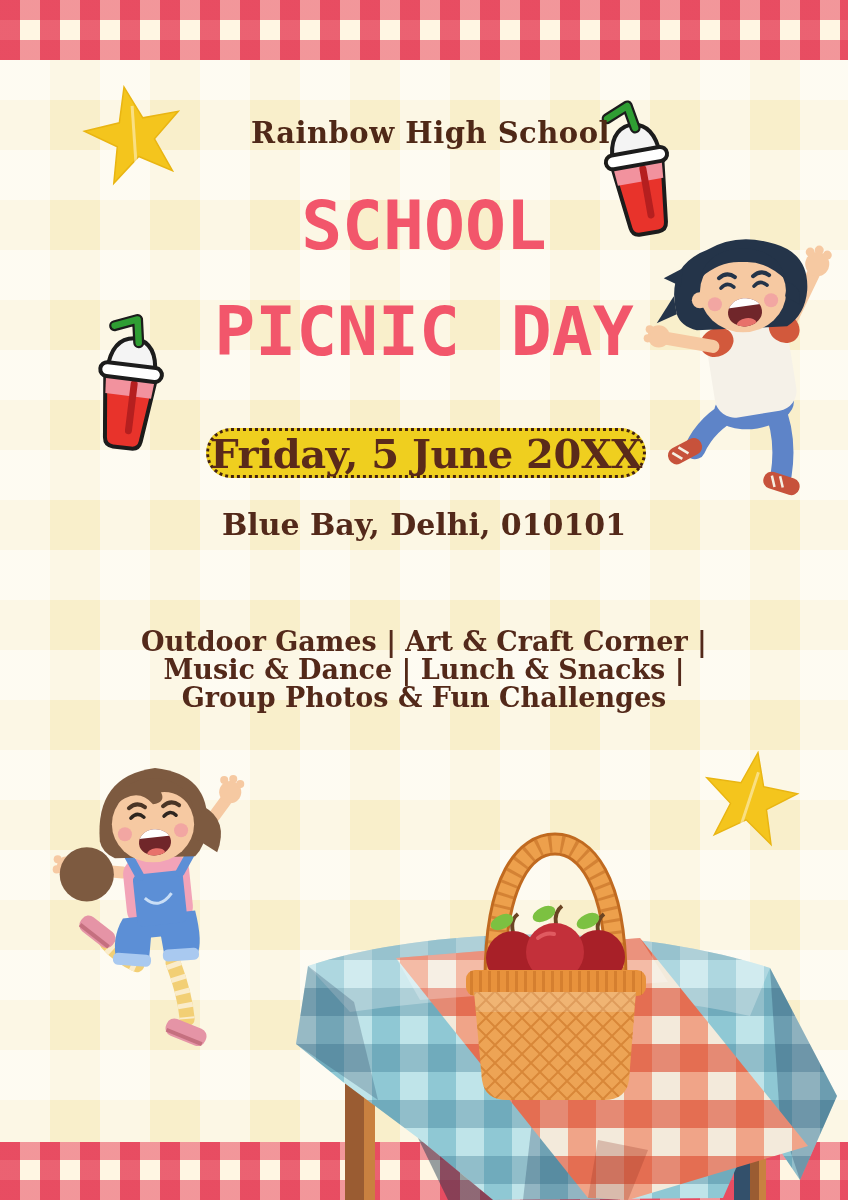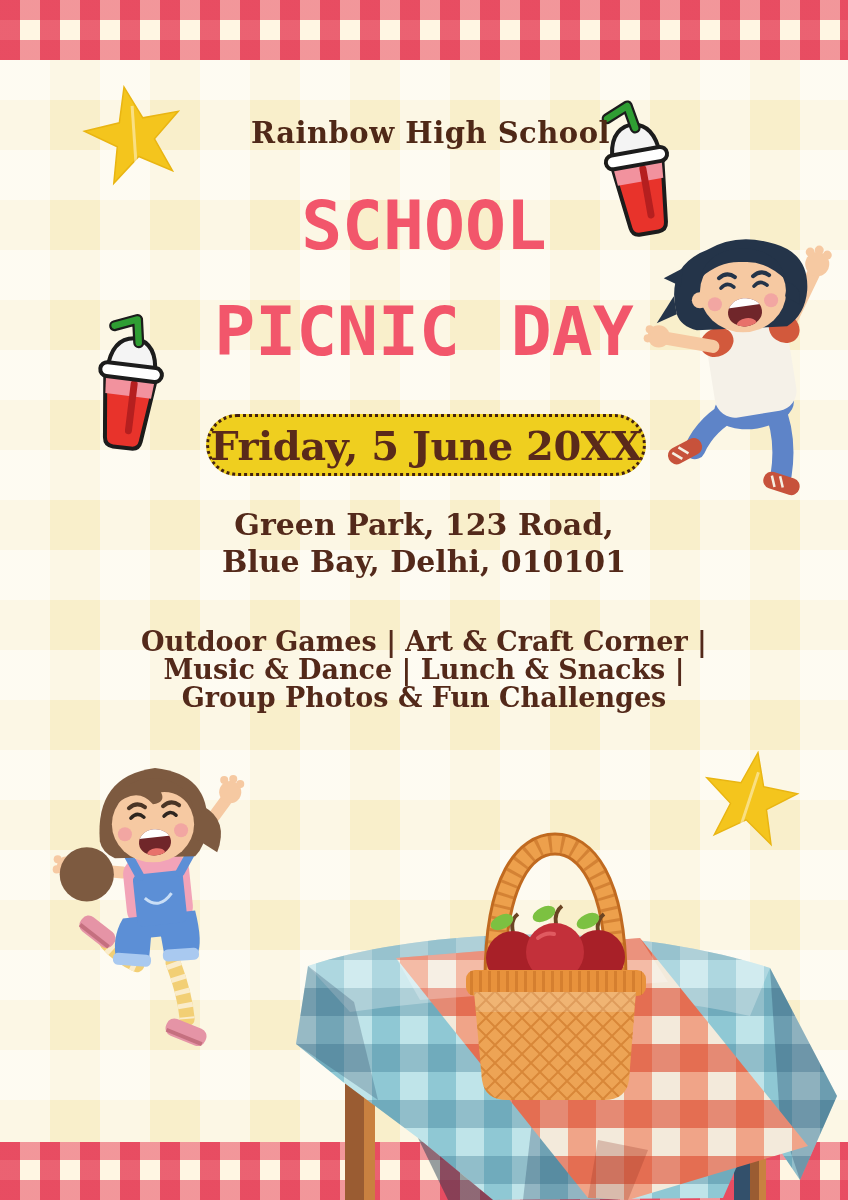--- a/index.html
+++ b/index.html
@@ -25,21 +25,21 @@
     font-size:29px; font-weight:600; color:#4F2817; letter-spacing:0.5px; z-index:4;padding-left:13px;
   }
   .title-line{
     position:absolute; left:0; right:0; text-align:center;
     font-family:"DejaVu Sans Mono", monospace; font-weight:bold;
     font-size:68px; line-height:70px; color:#F2566B; letter-spacing:0px; z-index:4;
   }
   .title-line.l1{ top:191px; }
   .title-line.l2{ top:297px; word-spacing:10px; }
   .date-badge{
-    position:absolute; left:206px; top:414px; width:440px; height:62px;
+    position:absolute; left:206px; top:428px; width:440px; height:50px;
     background:#EFCF1F; border:3.5px dotted #43210F; border-radius:42px;
     display:flex; align-items:center; justify-content:center; z-index:4;
     box-sizing:border-box;
   }
   .date-badge span{
     font-size:40px; font-weight:bold; color:#5A2A1A; letter-spacing:-0.5px;
   }
   .address{
     position:absolute; left:0; right:0; top:506px; text-align:center;
     font-size:30px; font-weight:bold; color:#53291A; line-height:37px; z-index:4;
@@ -89,21 +89,20 @@
 
   <div class="school-name">Rainbow High School</div>
   <div class="title-line l1">SCHOOL</div>
   <div class="title-line l2">PICNIC DAY</div>
 
   <div class="date-badge">
     <span>Friday, 5 June 20XX</span>
   </div>
 
   <div class="address">
-    <div>Green Park, 123 Road,</div>
     <div>Blue Bay, Delhi, 010101</div>
   </div>
 
   <div class="activities">Outdoor Games | Art &amp; Craft Corner | Music &amp; Dance | Lunch &amp; Snacks | Group Photos &amp; Fun Challenges</div>
 
   <svg class="deco star-tl" width="100" height="100" viewBox="0 0 100 100">
     <use href="#star-shape" xlink:href="#star-shape"></use>
   </svg>
   <svg class="deco star-r" width="96" height="96" viewBox="0 0 100 100">
     <use href="#star-shape" xlink:href="#star-shape"></use>

